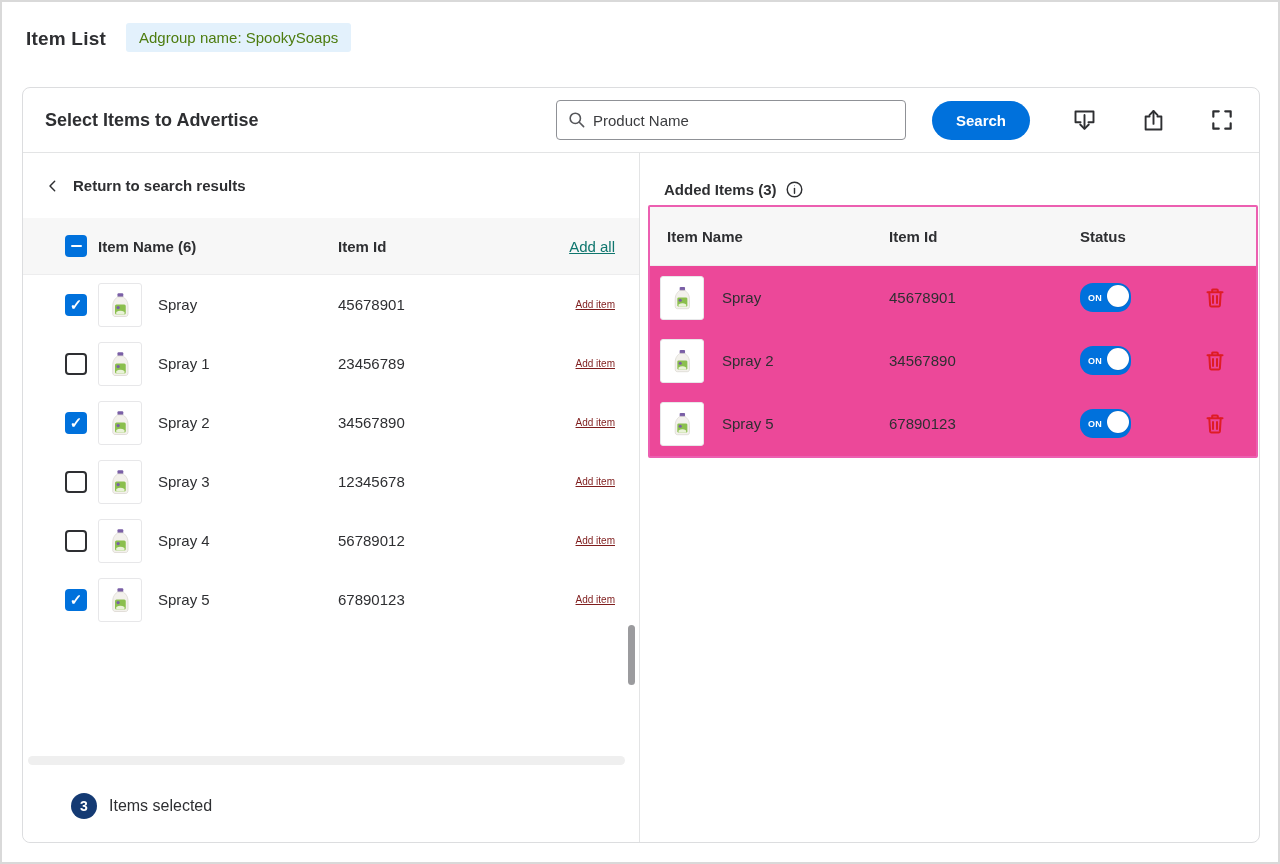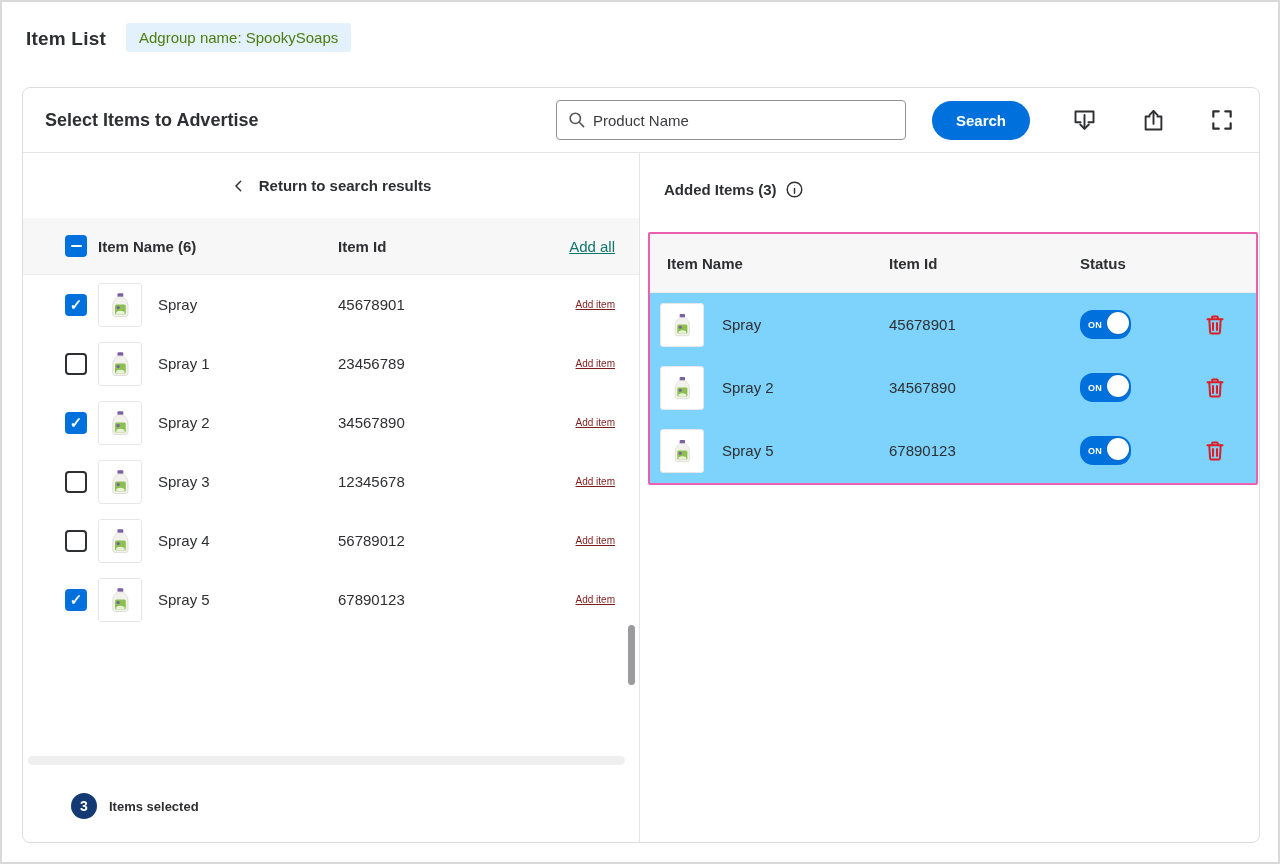--- a/index.html
+++ b/index.html
@@ -65,21 +65,20 @@
   .left-panel {
     width:617px; border-right:1px solid #e3e4e5; position:relative;
     border-bottom-left-radius:8px; overflow:hidden;
   }
   .right-panel { flex:1; position:relative; }
 
   
   .return-row {
     height:65px; display:flex; align-items:center; padding:0 22px; gap:12px;
     cursor:pointer;
-    justify-content:center;
   }
   .return-row .label { font-size:15px; font-weight:bold; }
 
   .ltable-header {
     height:57px; background:#f7f7f7; border-bottom:1px solid #ededee;
     display:grid; grid-template-columns:22px 251px 1fr 80px;
     align-items:center; padding:0 24px 0 42px;
     font-size:15px; font-weight:bold;
   }
   .ltable-header .name-h { padding-left:11px; }
@@ -134,38 +133,38 @@
   
   .left-footer {
     position:absolute; left:0; right:0; bottom:0; height:72px;
     display:flex; align-items:center; padding:0 21px 0 48px; background:#fff;
   }
   .count-badge {
     width:26px; height:26px; border-radius:50%; background:#143a73;
     color:#fff; font-size:14px; font-weight:bold;
     display:flex; align-items:center; justify-content:center;
   }
-  .selected-label { margin-left:12px; font-size:13px; font-weight:bold; }
+  .selected-label { margin-left:12px; font-size:16px; font-weight:normal; }
   .additems-btn {
     margin-left:auto; height:40px; padding:0 28px;
     background:#fff; border:1px solid #55565a; border-radius:20px;
     font-family:"Liberation Sans", sans-serif; font-size:15px; font-weight:bold;
     color:#2e2f32; cursor:pointer;
   }
 
   
   .added-title-row {
     position:absolute; left:24px; top:27px; display:flex; align-items:center; gap:8px;
   }
   .added-title { font-size:15px; font-weight:bold; }
   .info-icon { display:flex; cursor:pointer; color:#2e2f32; }
 
   .rtable {
-    position:absolute; left:8px; top:79px; width:610px; height:253px;
-    border:2px solid #ec5fb1; border-radius:2px; background:#7dd3fc;
+    position:absolute; left:8px; top:52px; width:610px; height:253px;
+    border:2px solid #ec5fb1; border-radius:2px; background:#ec4899;
   }
   .rtable-header {
     height:59px; background:#f7f7f7; border-bottom:1px solid #ededee;
     display:grid; grid-template-columns:222px 191px 1fr;
     align-items:center; padding-left:17px; font-size:15px; font-weight:bold;
   }
   .rrow {
     height:63px; display:grid; grid-template-columns:44px 185px 191px 123px 1fr;
     align-items:center; padding-left:10px; font-size:15px;
   }

